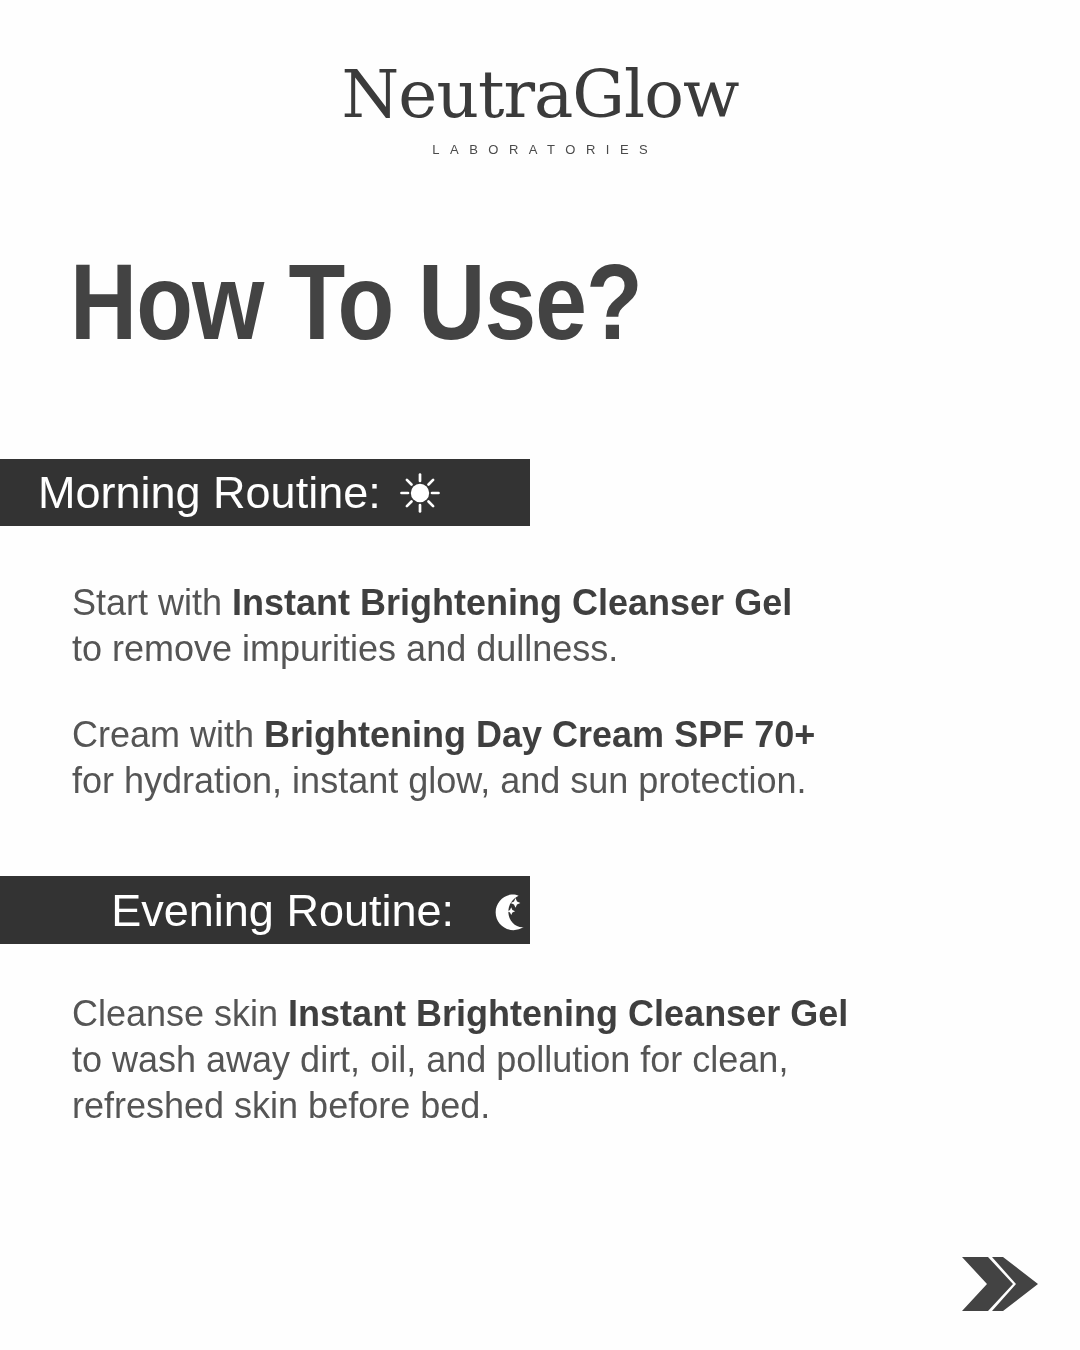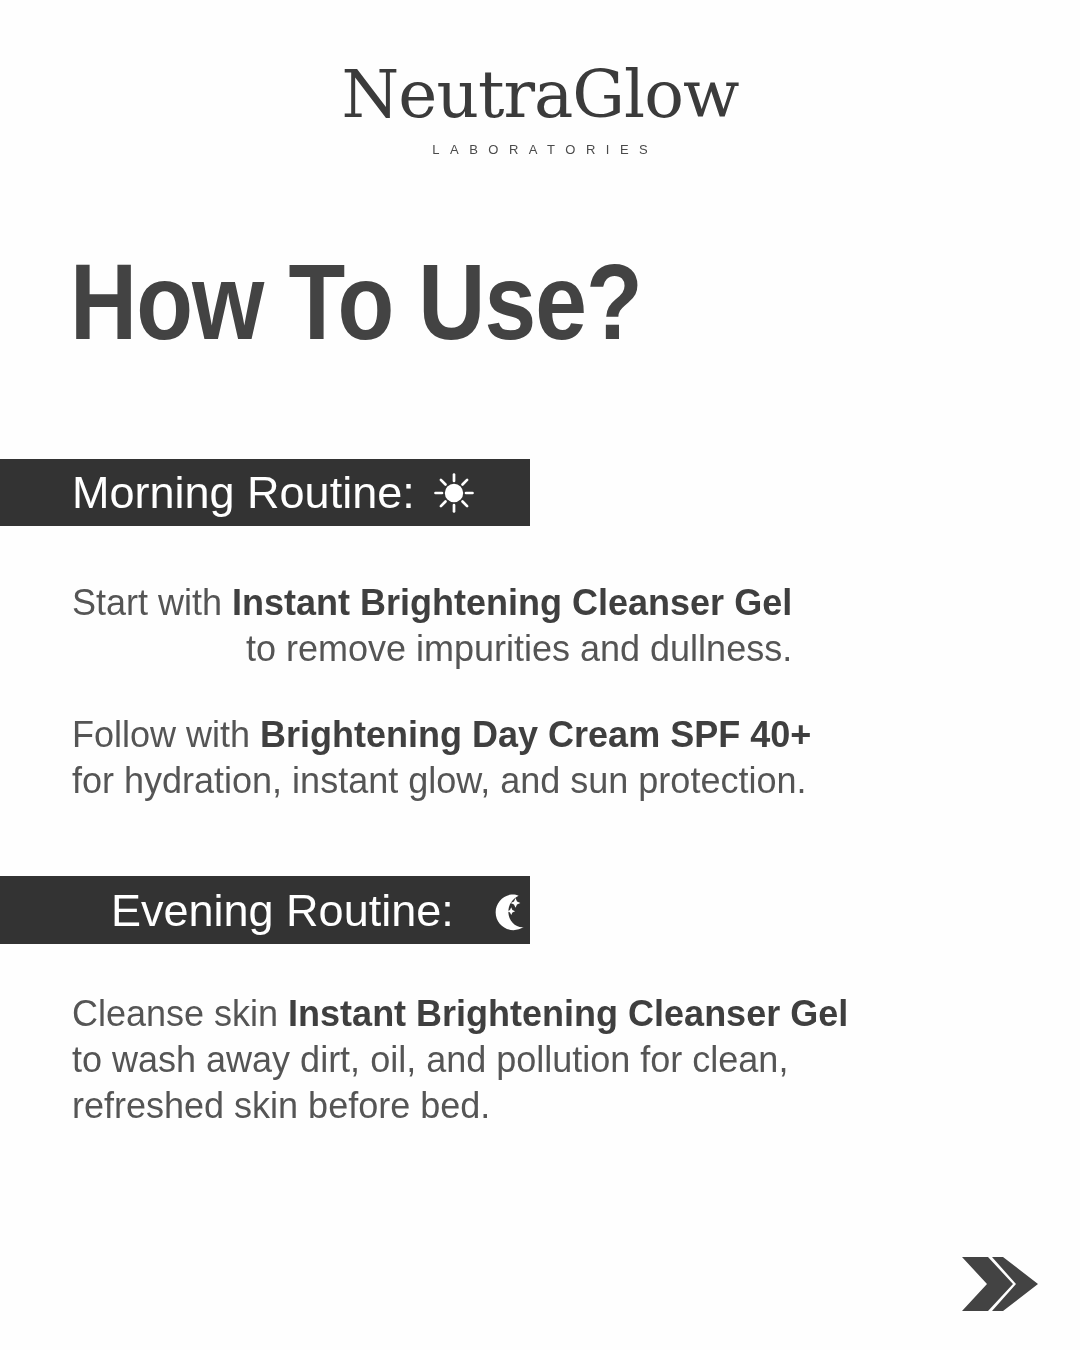--- a/index.html
+++ b/index.html
@@ -81,45 +81,46 @@
   .bar-icon {
     display: inline-block;
     margin-left: 16px;
     line-height: 0;
   }
 
   #bar-morning {
     top: 459px;
     width: 530px;
     height: 67px;
-    padding-left: 72px;
+    padding-left: 38px;
   }
   #bar-evening {
     top: 876px;
     width: 530px;
     height: 68px;
     padding-left: 111px;
+    justify-content: flex-end;
   }
   #bar-evening .bar-icon { margin-left: 30px; }
 
   
   .copy {
     position: absolute;
     left: 72px;
     color: #555555;
     font-size: 36px;
     line-height: 46px;
     font-weight: 400;
     white-space: pre-line;
   }
   .copy .prod {
     color: #3f3f3f;
     font-weight: 600;
   }
-  #copy-morning-1 { top: 580px; text-align: right; }
+  #copy-morning-1 { top: 580px; }
   #copy-morning-2 { top: 712px; }
   #copy-evening-1 { top: 991px; }
 
   
   .swipe {
     position: absolute;
     right: 40px;
     bottom: 35px;
     line-height: 0;
   }
@@ -151,21 +152,21 @@
           <line x1="36.1" y1="9.9" x2="31.5" y2="14.5"></line>
           <line x1="14.5" y1="31.5" x2="9.9" y2="36.1"></line>
         </g>
       </svg>
     </span>
   </div>
 
   <div class="copy" id="copy-morning-1"><span>Start with </span><span class="prod">Instant Brightening Cleanser Gel</span><span>
 to remove impurities and dullness.</span></div>
 
-  <div class="copy" id="copy-morning-2"><span>Follow with </span><span class="prod">Brightening Day Cream SPF 40+</span><span>
+  <div class="copy" id="copy-morning-2"><span>Cream with </span><span class="prod">Brightening Day Cream SPF 70+</span><span>
 for hydration, instant glow, and sun protection.</span></div>
 
   <div class="bar" id="bar-evening">
     <span class="bar-label">Evening Routine:</span>
     <span class="bar-icon">
       <svg width="46" height="46" viewBox="0 0 46 46" aria-hidden="true">
         <path d="M27.5 6.2 C18.0 7.4 10.6 15.5 10.6 25.3 c0 10.6 8.6 19.2 19.2 19.2 c4.0 0 7.7-1.2 10.8-3.3 C32.2 42.0 24.3 34.6 24.3 24.6 c0-7.6 4.5-14.2 11.0-17.2 C33.0 6.5 30.3 5.9 27.5 6.2 Z" fill="#ffffff" transform="translate(-1,-1) scale(0.93) translate(3,3)"></path>
         <path d="M31.5 11.0 l1.5 3.4 3.4 1.5 -3.4 1.5 -1.5 3.4 -1.5-3.4 -3.4-1.5 3.4-1.5 Z" fill="#ffffff"></path>
         <path d="M27.2 20.3 l1.2 2.7 2.7 1.2 -2.7 1.2 -1.2 2.7 -1.2-2.7 -2.7-1.2 2.7-1.2 Z" fill="#ffffff"></path>
         <path d="M21.0 12.8 l0.85 1.9 1.9 0.85 -1.9 0.85 -0.85 1.9 -0.85-1.9 -1.9-0.85 1.9-0.85 Z" fill="#ffffff"></path>

